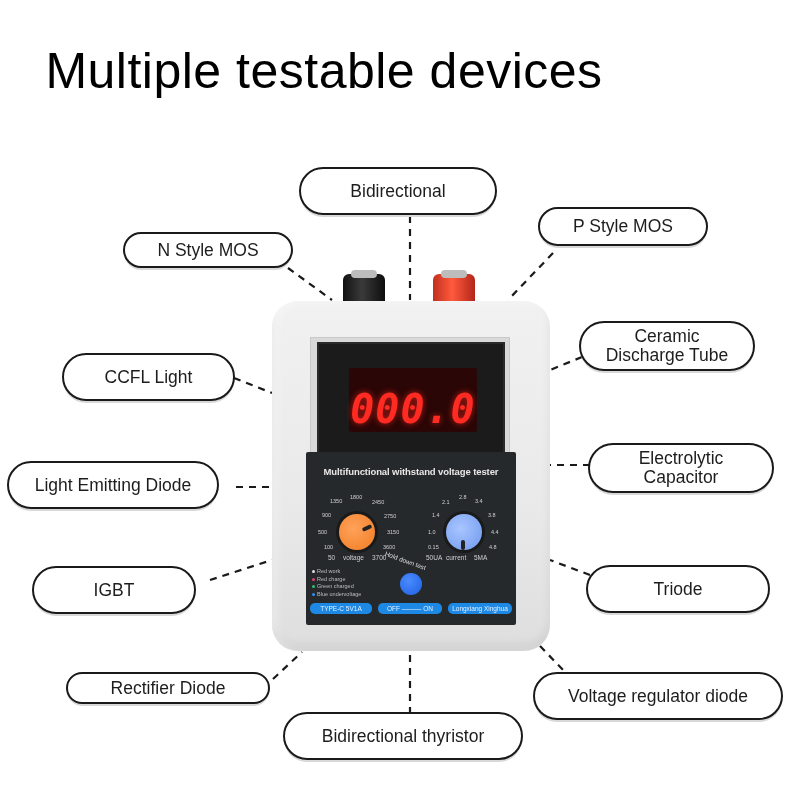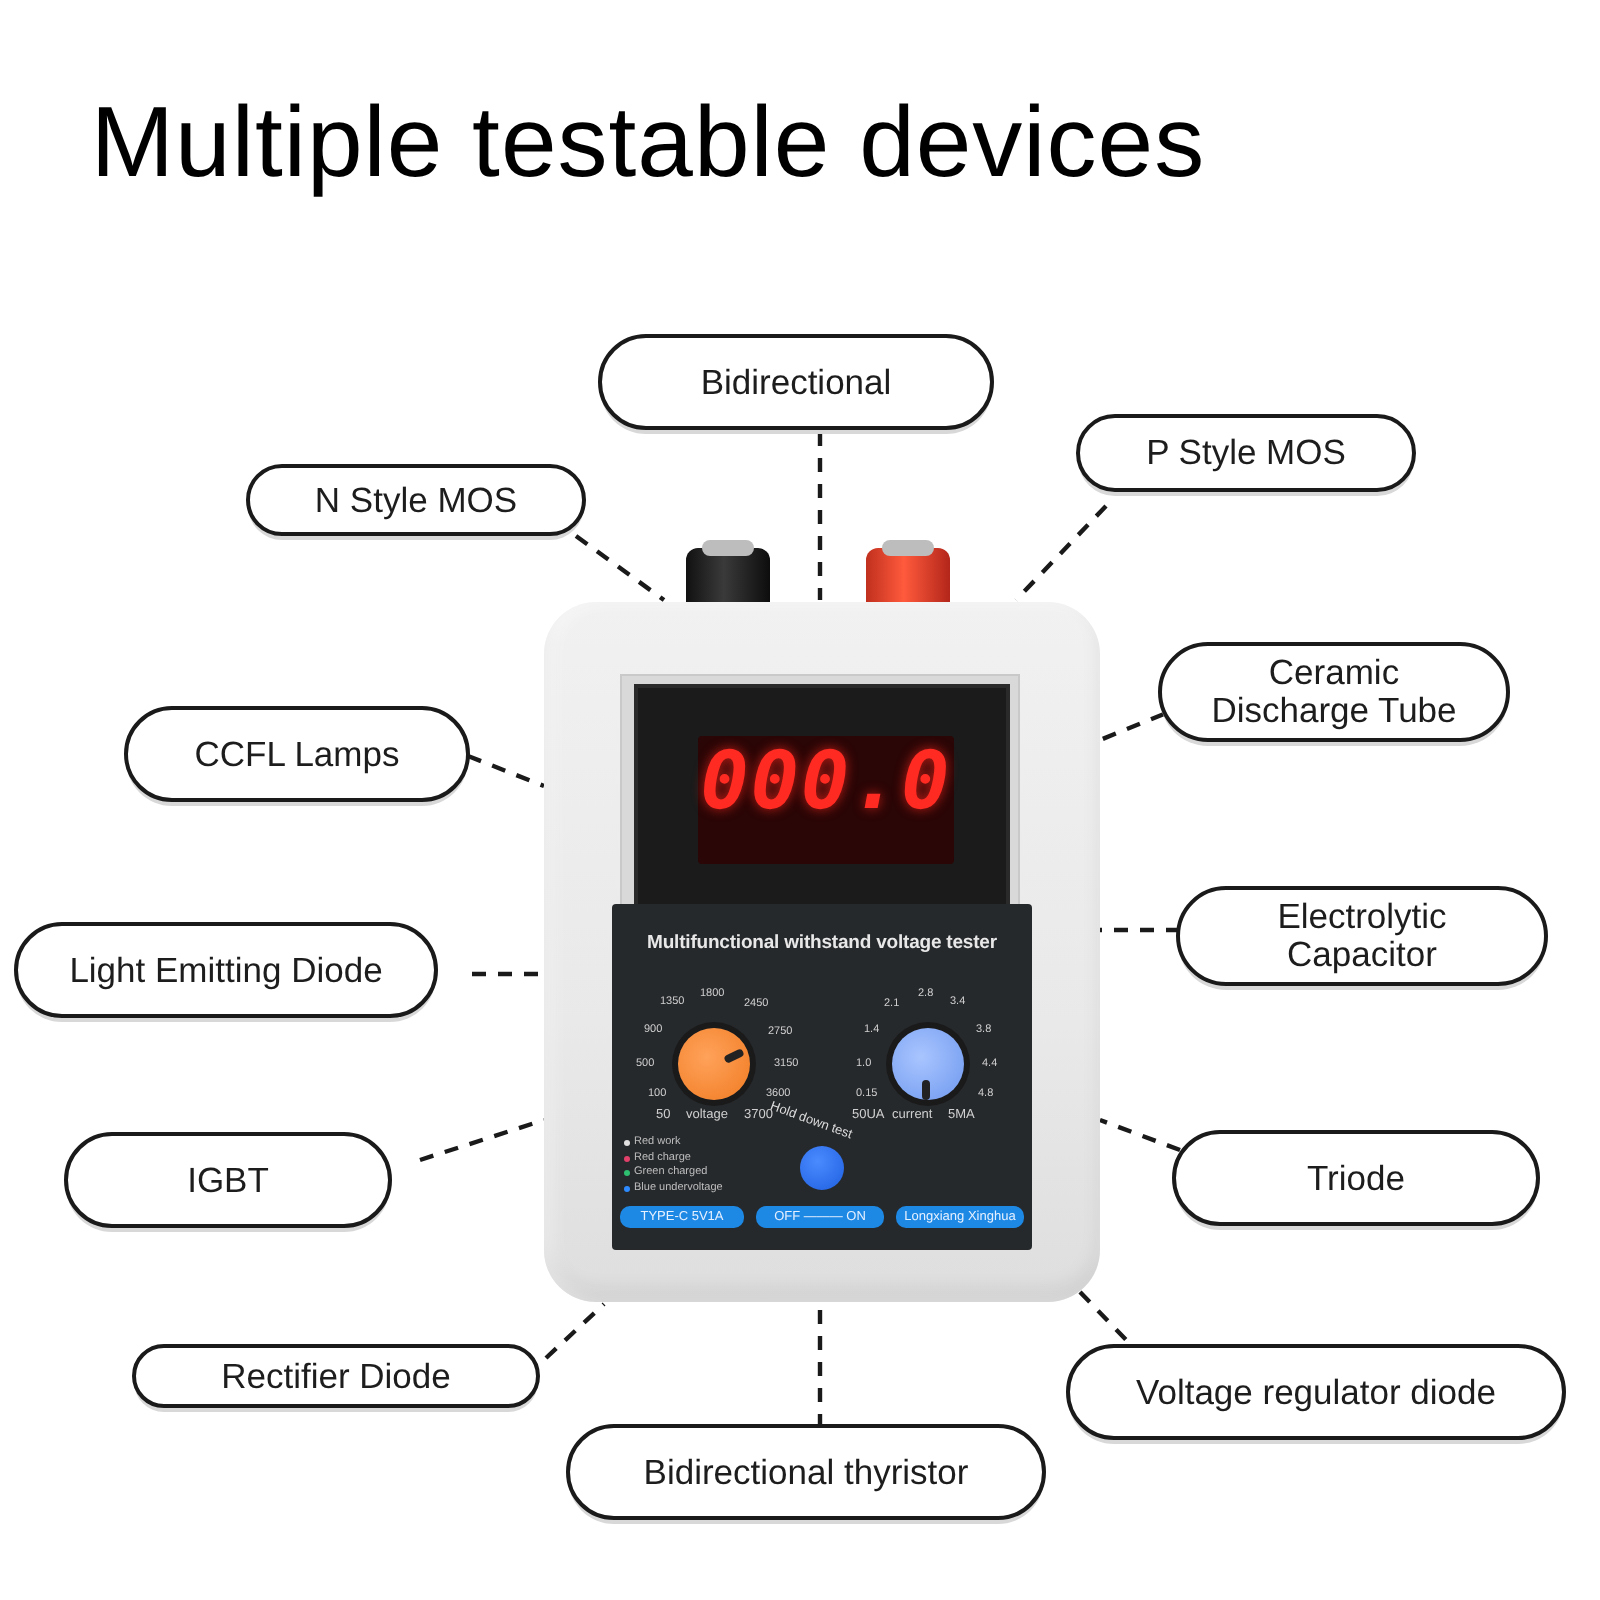--- a/index.html
+++ b/index.html
@@ -40,21 +40,21 @@
     position: absolute; left: 38px; top: 36px; width: 200px; height: 122px;
     background: #d9d9d9; border: 1px solid #c9c9c9;
   }
   .screen {
     position: absolute; left: 45px; top: 41px; width: 188px; height: 118px;
     background: #1b1b1b; border: 2px solid #2a2a2a;
   }
   .screen-inner {
     position: absolute; left: 30px; top: 24px; width: 128px; height: 64px;
     background: #2a0606; border-radius: 2px;
-    display: flex; align-items: flex-start; justify-content: center;
+    display: flex; align-items: flex-end; justify-content: center;
   }
   .digits {
     font-family: "DejaVu Sans Mono", monospace; font-size: 40px; font-weight: bold;
     color: #ff2a22; letter-spacing: 1px; text-shadow: 0 0 6px rgba(255,40,30,0.7);
     font-style: italic;
   }
 
   .panel {
     position: absolute; left: 34px; top: 151px; width: 210px; height: 173px;
     background: #26292c; border-radius: 2px; padding-left: 40px;
@@ -113,21 +113,21 @@
 <div class="pill" style="left:299px; top:167px; width:198px; height:48px;">
   <span>Bidirectional</span>
 </div>
 <div class="pill" style="left:123px; top:232px; width:170px; height:36px;justify-content:center;">
   <span>N Style MOS</span>
 </div>
 <div class="pill" style="left:538px; top:207px; width:170px; height:39px;text-align:right;">
   <span>P Style MOS</span>
 </div>
 <div class="pill" style="left:62px; top:353px; width:173px; height:48px;">
-  <span>CCFL Lamps</span>
+  <span>CCFL Light</span>
 </div>
 <div class="pill" style="left:579px; top:321px; width:176px; height:50px;">
   <span>Ceramic</span>
   <span>Discharge Tube</span>
 </div>
 <div class="pill" style="left:7px; top:461px; width:212px; height:48px;">
   <span>Light Emitting Diode</span>
 </div>
 <div class="pill" style="left:588px; top:443px; width:186px; height:50px;align-items:center;">
   <span>Electrolytic</span>

